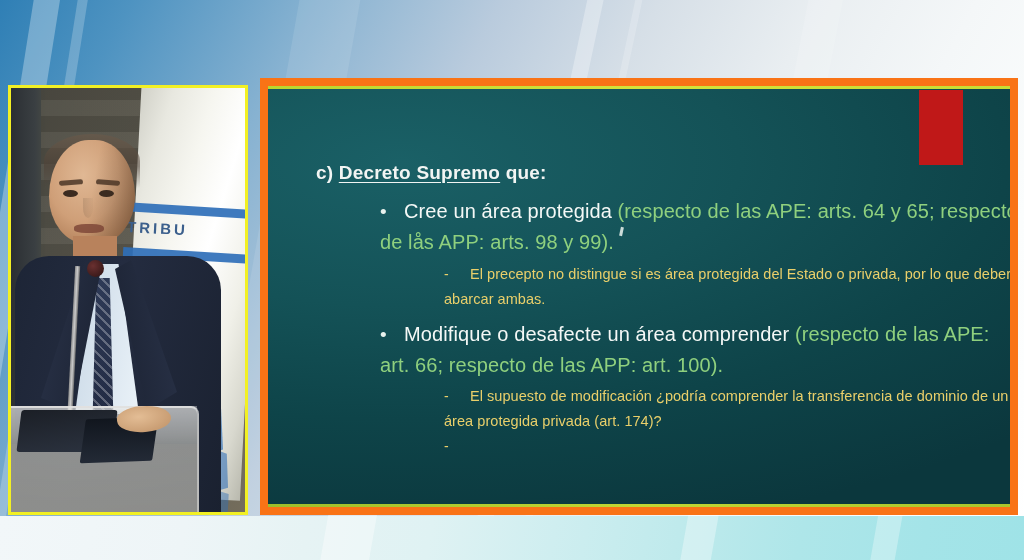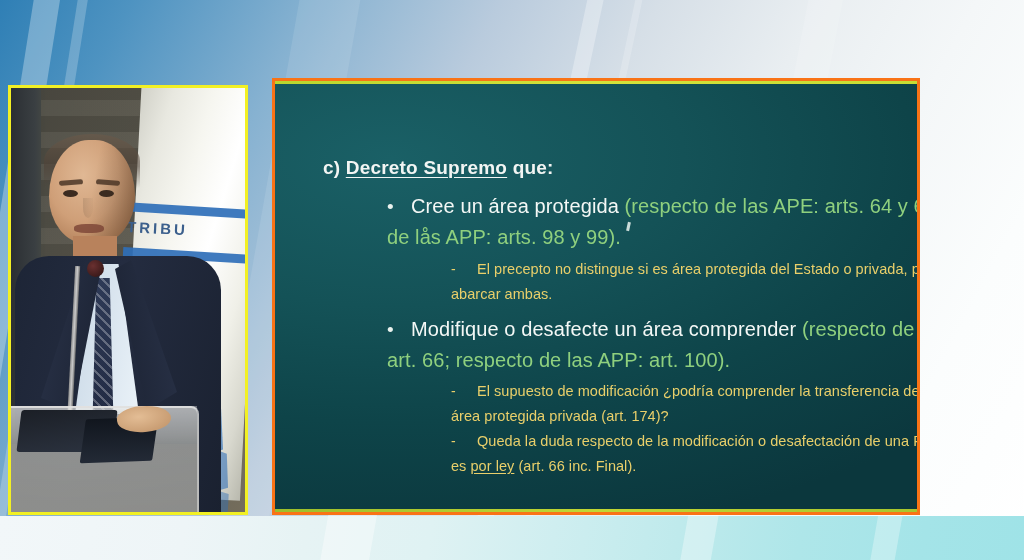--- a/index.html
+++ b/index.html
@@ -301,25 +301,25 @@
     left: 106px; top: 318px;
     width: 54px; height: 26px;
     background: radial-gradient(ellipse at 40% 40%, #e3bd95, #bf9166);
     border-radius: 44% 52% 46% 50%;
     transform: rotate(-5deg);
   }
 
   
   #slide-panel {
     position: absolute;
-    left: 272px;
+    left: 260px;
     top: 78px;
-    width: 648px;
+    width: 758px;
     height: 437px;
-    border: 3px solid #f97316;
+    border: 8px solid #f97316;
     box-sizing: border-box;
     overflow: hidden;
     background: #0f4d52;
   }
   .slide-inner {
     position: absolute;
     inset: 0;
     overflow: hidden;
     background:
       radial-gradient(ellipse 120% 90% at 18% 18%, #1a6066 0%, #145257 38%, #0e4449 68%, #0b373d 100%);
@@ -540,21 +540,20 @@
           </div>
         </div>
 
         <div class="subblock" id="grp-sub2">
           <div class="sub-row">
             <span class="sub-dash">-</span>
             <span class="sub-text">El supuesto de modificación ¿podría comprender la transferencia de dominio de un área protegida privada (art. 174)?</span>
           </div>
           <div class="sub-row">
             <span class="sub-dash">-</span>
-            <span class="sub-text"><span>Queda la duda respecto de la modificación o desafectación de una RRV o PN, que es </span><span class="u">por ley</span><span> (art. 66 inc. Final).</span></span>
           </div>
         </div>
 
       </div>
     </div>
   </div>
 
 </div>
 
 </body></html>

